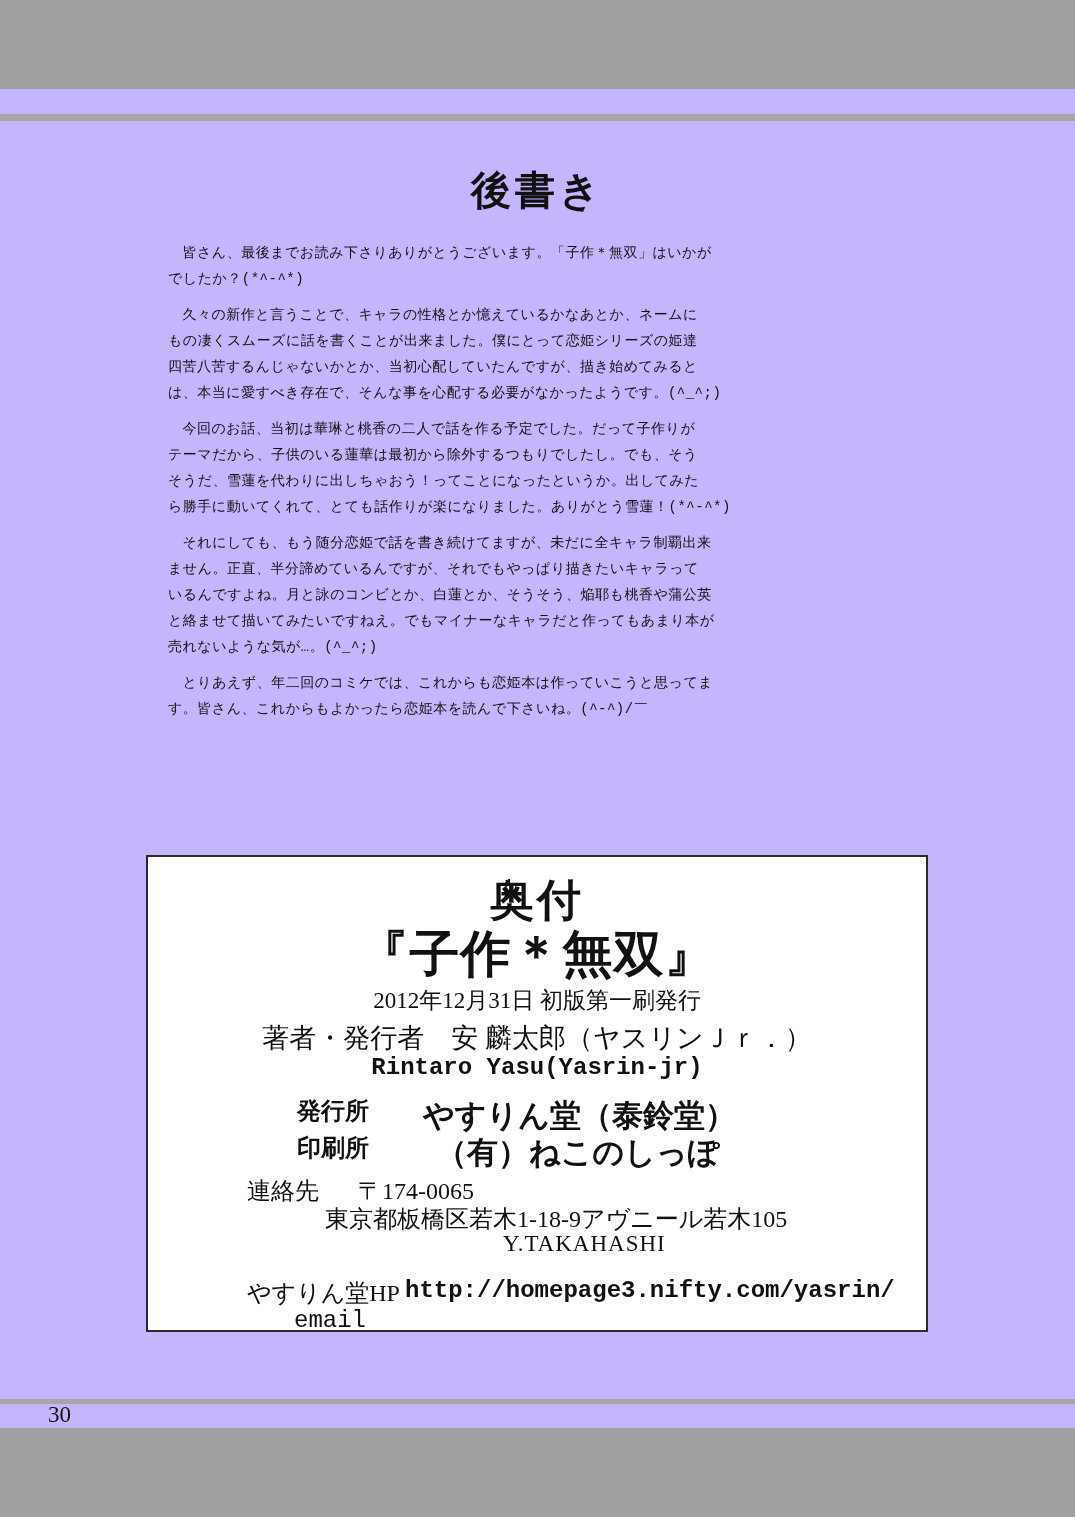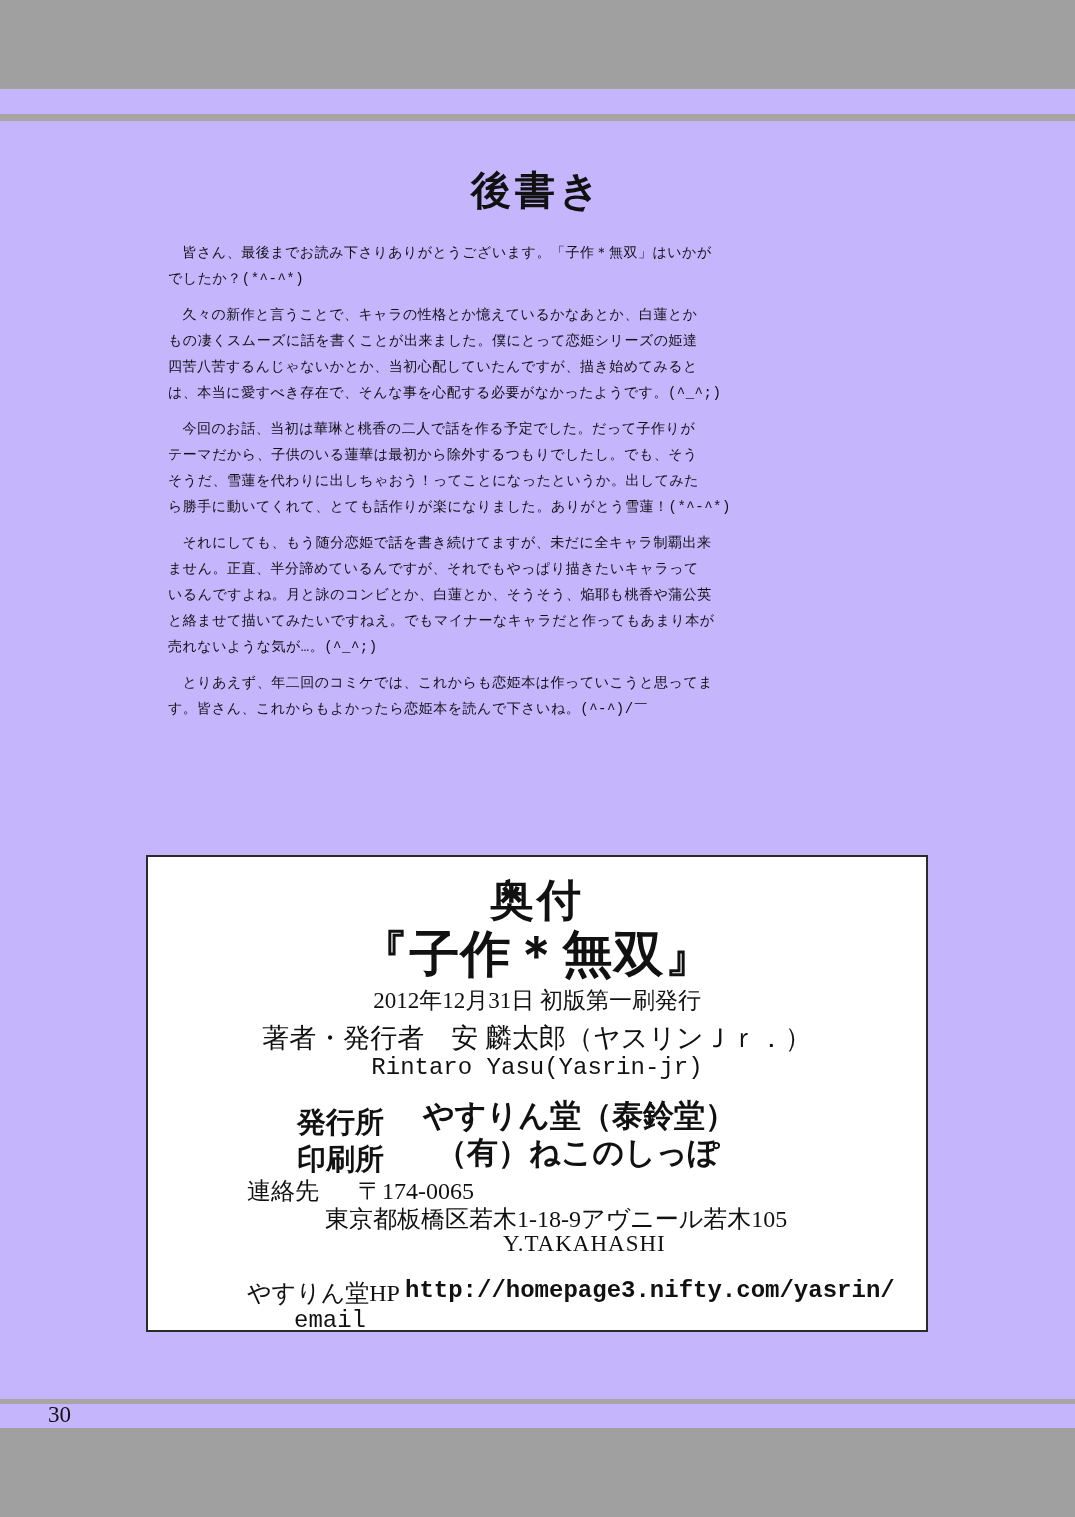--- a/index.html
+++ b/index.html
@@ -48,23 +48,23 @@
     box-sizing: border-box;
     background: #ffffff;
   }
   .colophon .abs { position: absolute; white-space: nowrap; }
   .centered { left: 0; right: 0; text-align: center; }
 
   .colophon-heading { top: 14px; font-size: 44px; font-weight: bold; font-family: Liberation Sans, sans-serif; letter-spacing: 3px; }
   .book-title { top: 64px; font-size: 50px; font-weight: bold; font-family: "Liberation Serif", serif; letter-spacing: 1px; }
   .print-date { top: 128px; font-size: 23px; font-family: "Liberation Serif", serif; }
   .author-line { top: 163px; font-size: 27px; font-family: "Liberation Serif", serif; }
-  .author-romaji { top: 197px; font-size: 24px; font-family: "Liberation Mono", monospace; font-weight: normal; }
+  .author-romaji { top: 197px; font-size: 24px; font-family: "Liberation Mono", monospace; font-weight: bold; }
 
-  .pub-label { left: 149px; font-size: 29px; font-weight: bold; font-family: Liberation Serif, serif; margin-top: 8px; }
+  .pub-label { left: 149px; font-size: 24px; font-weight: bold; font-family: Liberation Serif, serif; }
   .pub-value { font-size: 31px; font-weight: bold; font-family: "Liberation Sans", sans-serif; }
   .row-publisher { top: 238px; }
   .row-printer  { top: 275px; }
   .val-publisher { left: 275px; }
   .val-printer  { left: 288px; }
 
   .contact-label { left: 99px; top: 318px; font-size: 24px; font-family: "Liberation Serif", serif; }
   .postal-code  { left: 210px; top: 318px; font-size: 24px; font-family: "Liberation Serif", serif; }
   .address-line { left: 177px; top: 346px; font-size: 24px; font-family: "Liberation Serif", serif; text-align: center; }
   .contact-name { left: 355px; top: 374px; font-size: 23px; font-family: "Liberation Serif", serif; letter-spacing: 1px; }
@@ -92,21 +92,21 @@
   <h1 class="afterword-title">後書き</h1>
 
   <div class="afterword">
     <p>
       </p>
       <div class="line">　皆さん、最後までお読み下さりありがとうございます。「子作＊無双」はいかが</div>
       <div class="line">でしたか？(*^-^*)</div>
     <p></p>
     <p>
       </p>
-      <div class="line">　久々の新作と言うことで、キャラの性格とか憶えているかなあとか、白蓮とか</div>
+      <div class="line">　久々の新作と言うことで、キャラの性格とか憶えているかなあとか、ネームに</div>
       <div class="line">もの凄くスムーズに話を書くことが出来ました。僕にとって恋姫シリーズの姫達</div>
       <div class="line">四苦八苦するんじゃないかとか、当初心配していたんですが、描き始めてみると</div>
       <div class="line">は、本当に愛すべき存在で、そんな事を心配する必要がなかったようです。(^_^;)</div>
     <p></p>
     <p>
       </p>
       <div class="line">　今回のお話、当初は華琳と桃香の二人で話を作る予定でした。だって子作りが</div>
       <div class="line">テーマだから、子供のいる蓮華は最初から除外するつもりでしたし。でも、そう</div>
       <div class="line">そうだ、雪蓮を代わりに出しちゃおう！ってことになったというか。出してみた</div>
       <div class="line">ら勝手に動いてくれて、とても話作りが楽になりました。ありがとう雪蓮！(*^-^*)</div>

